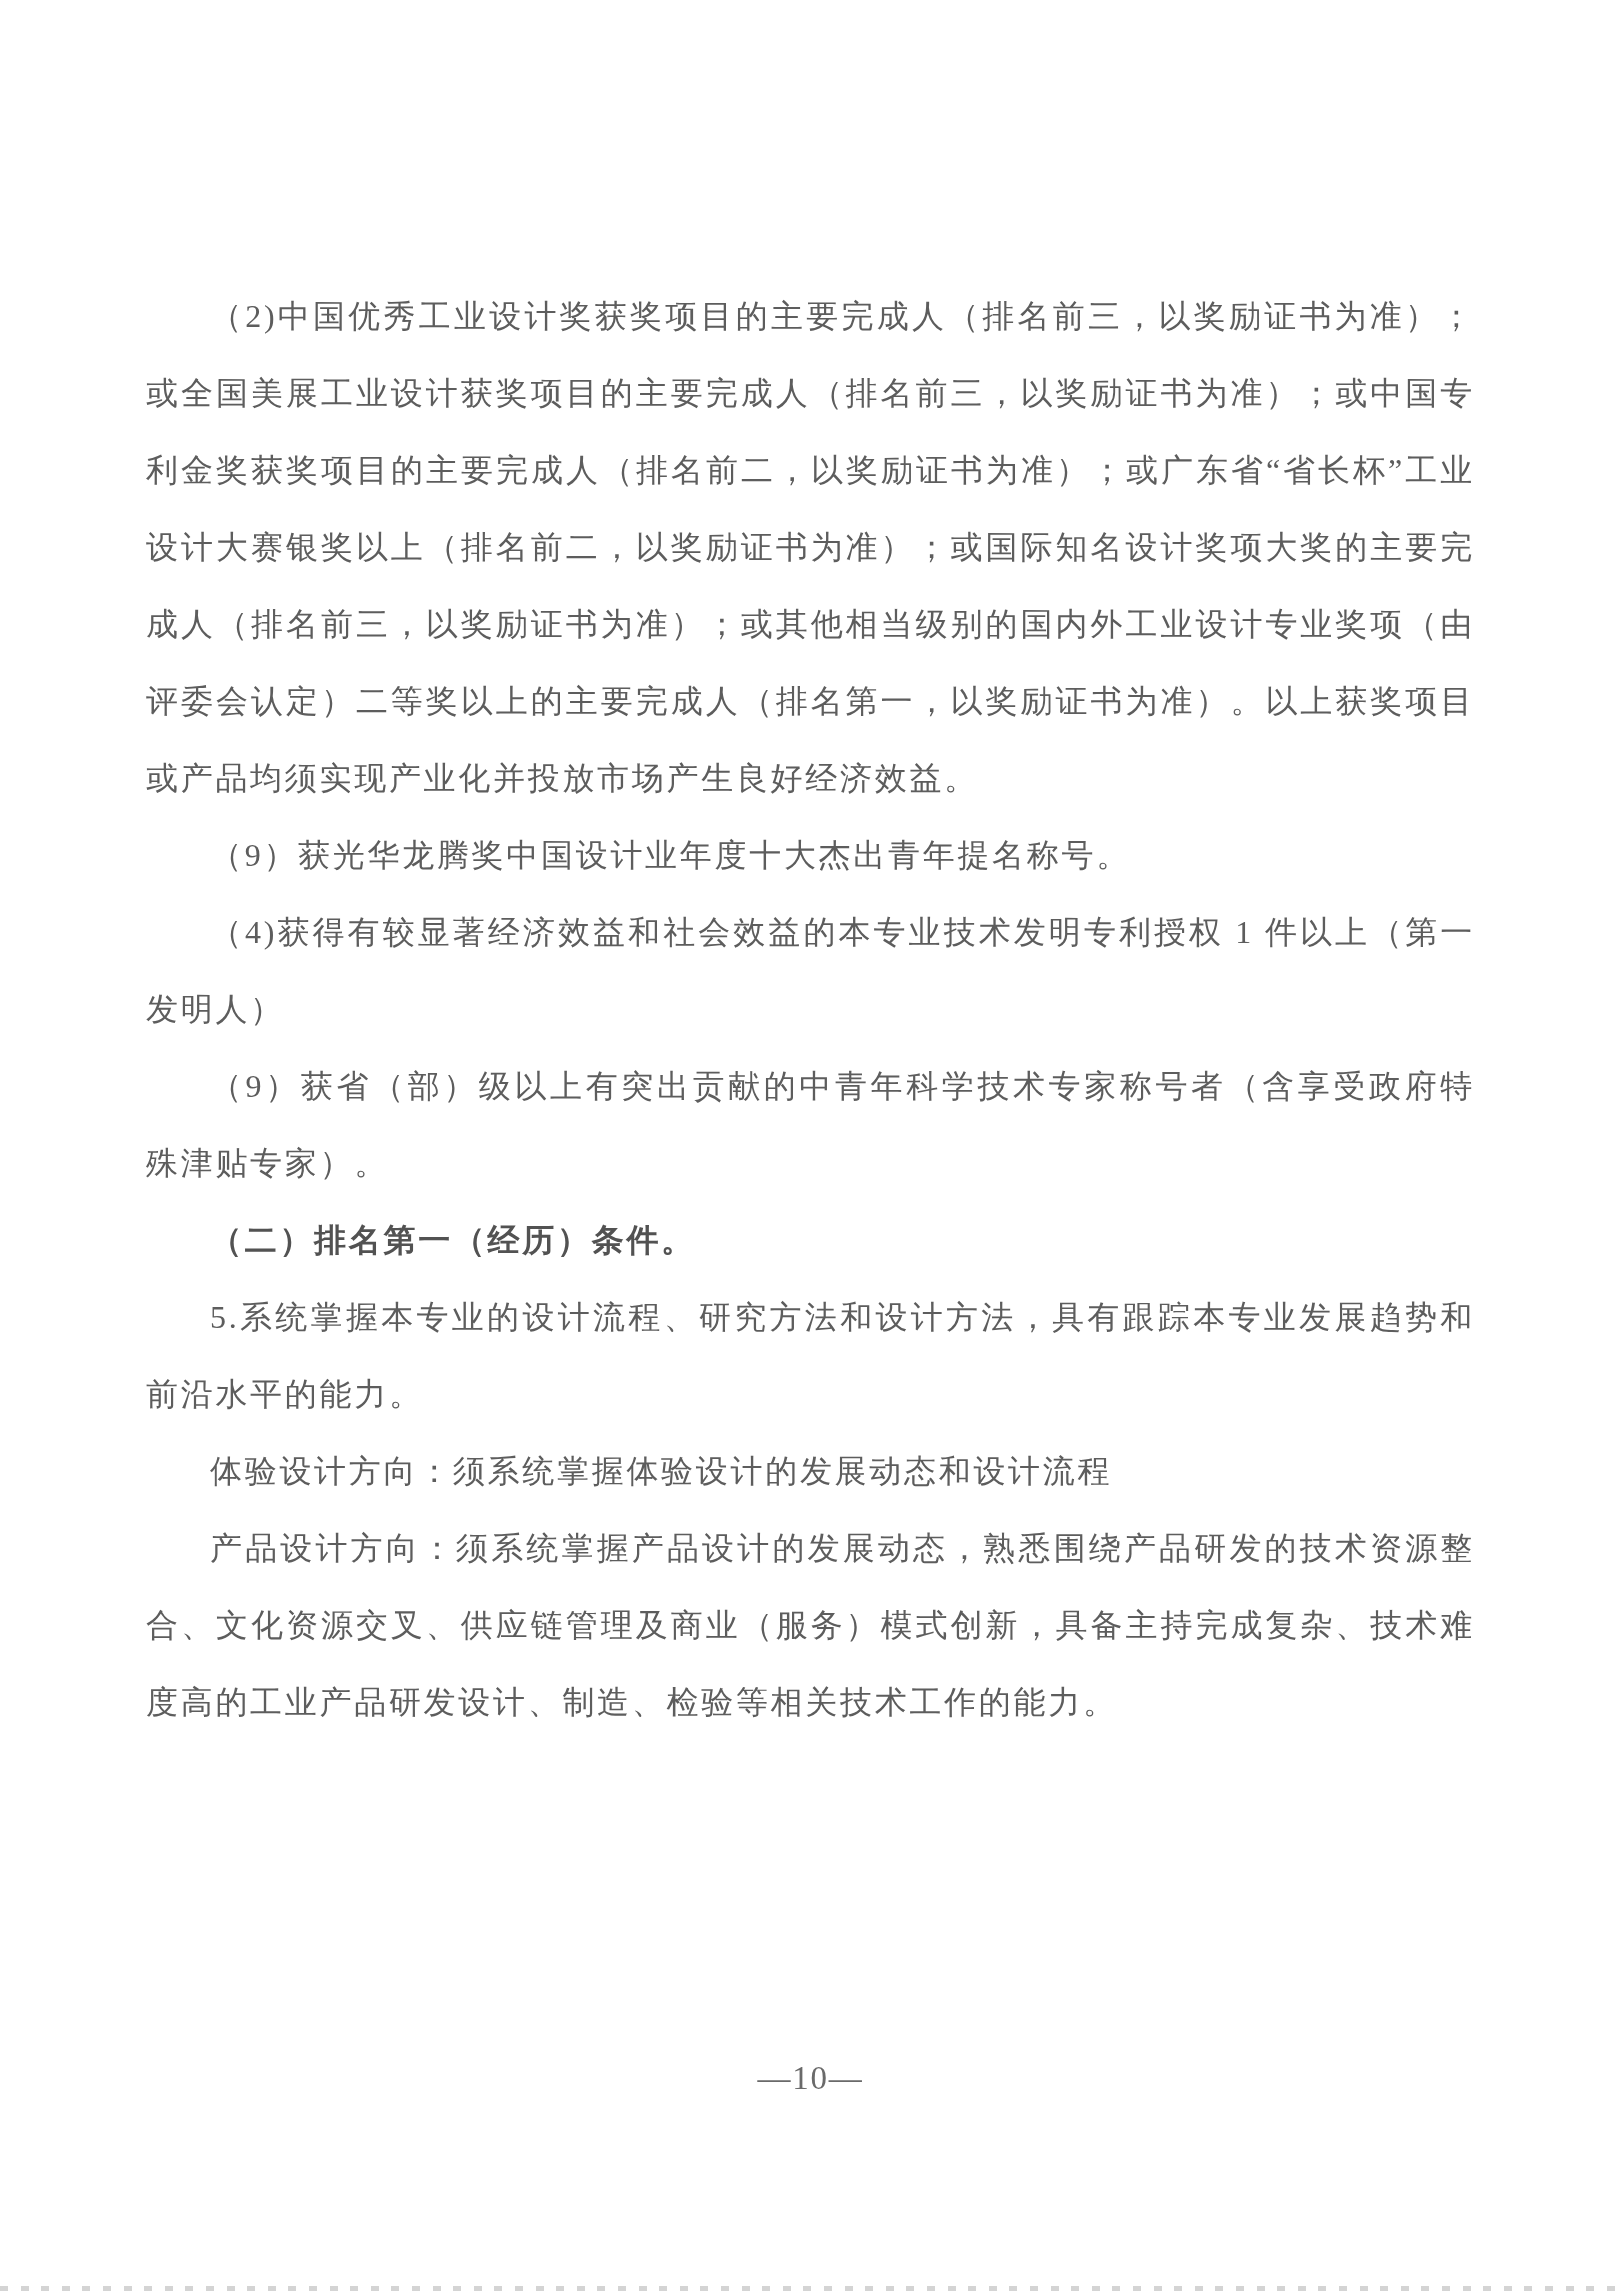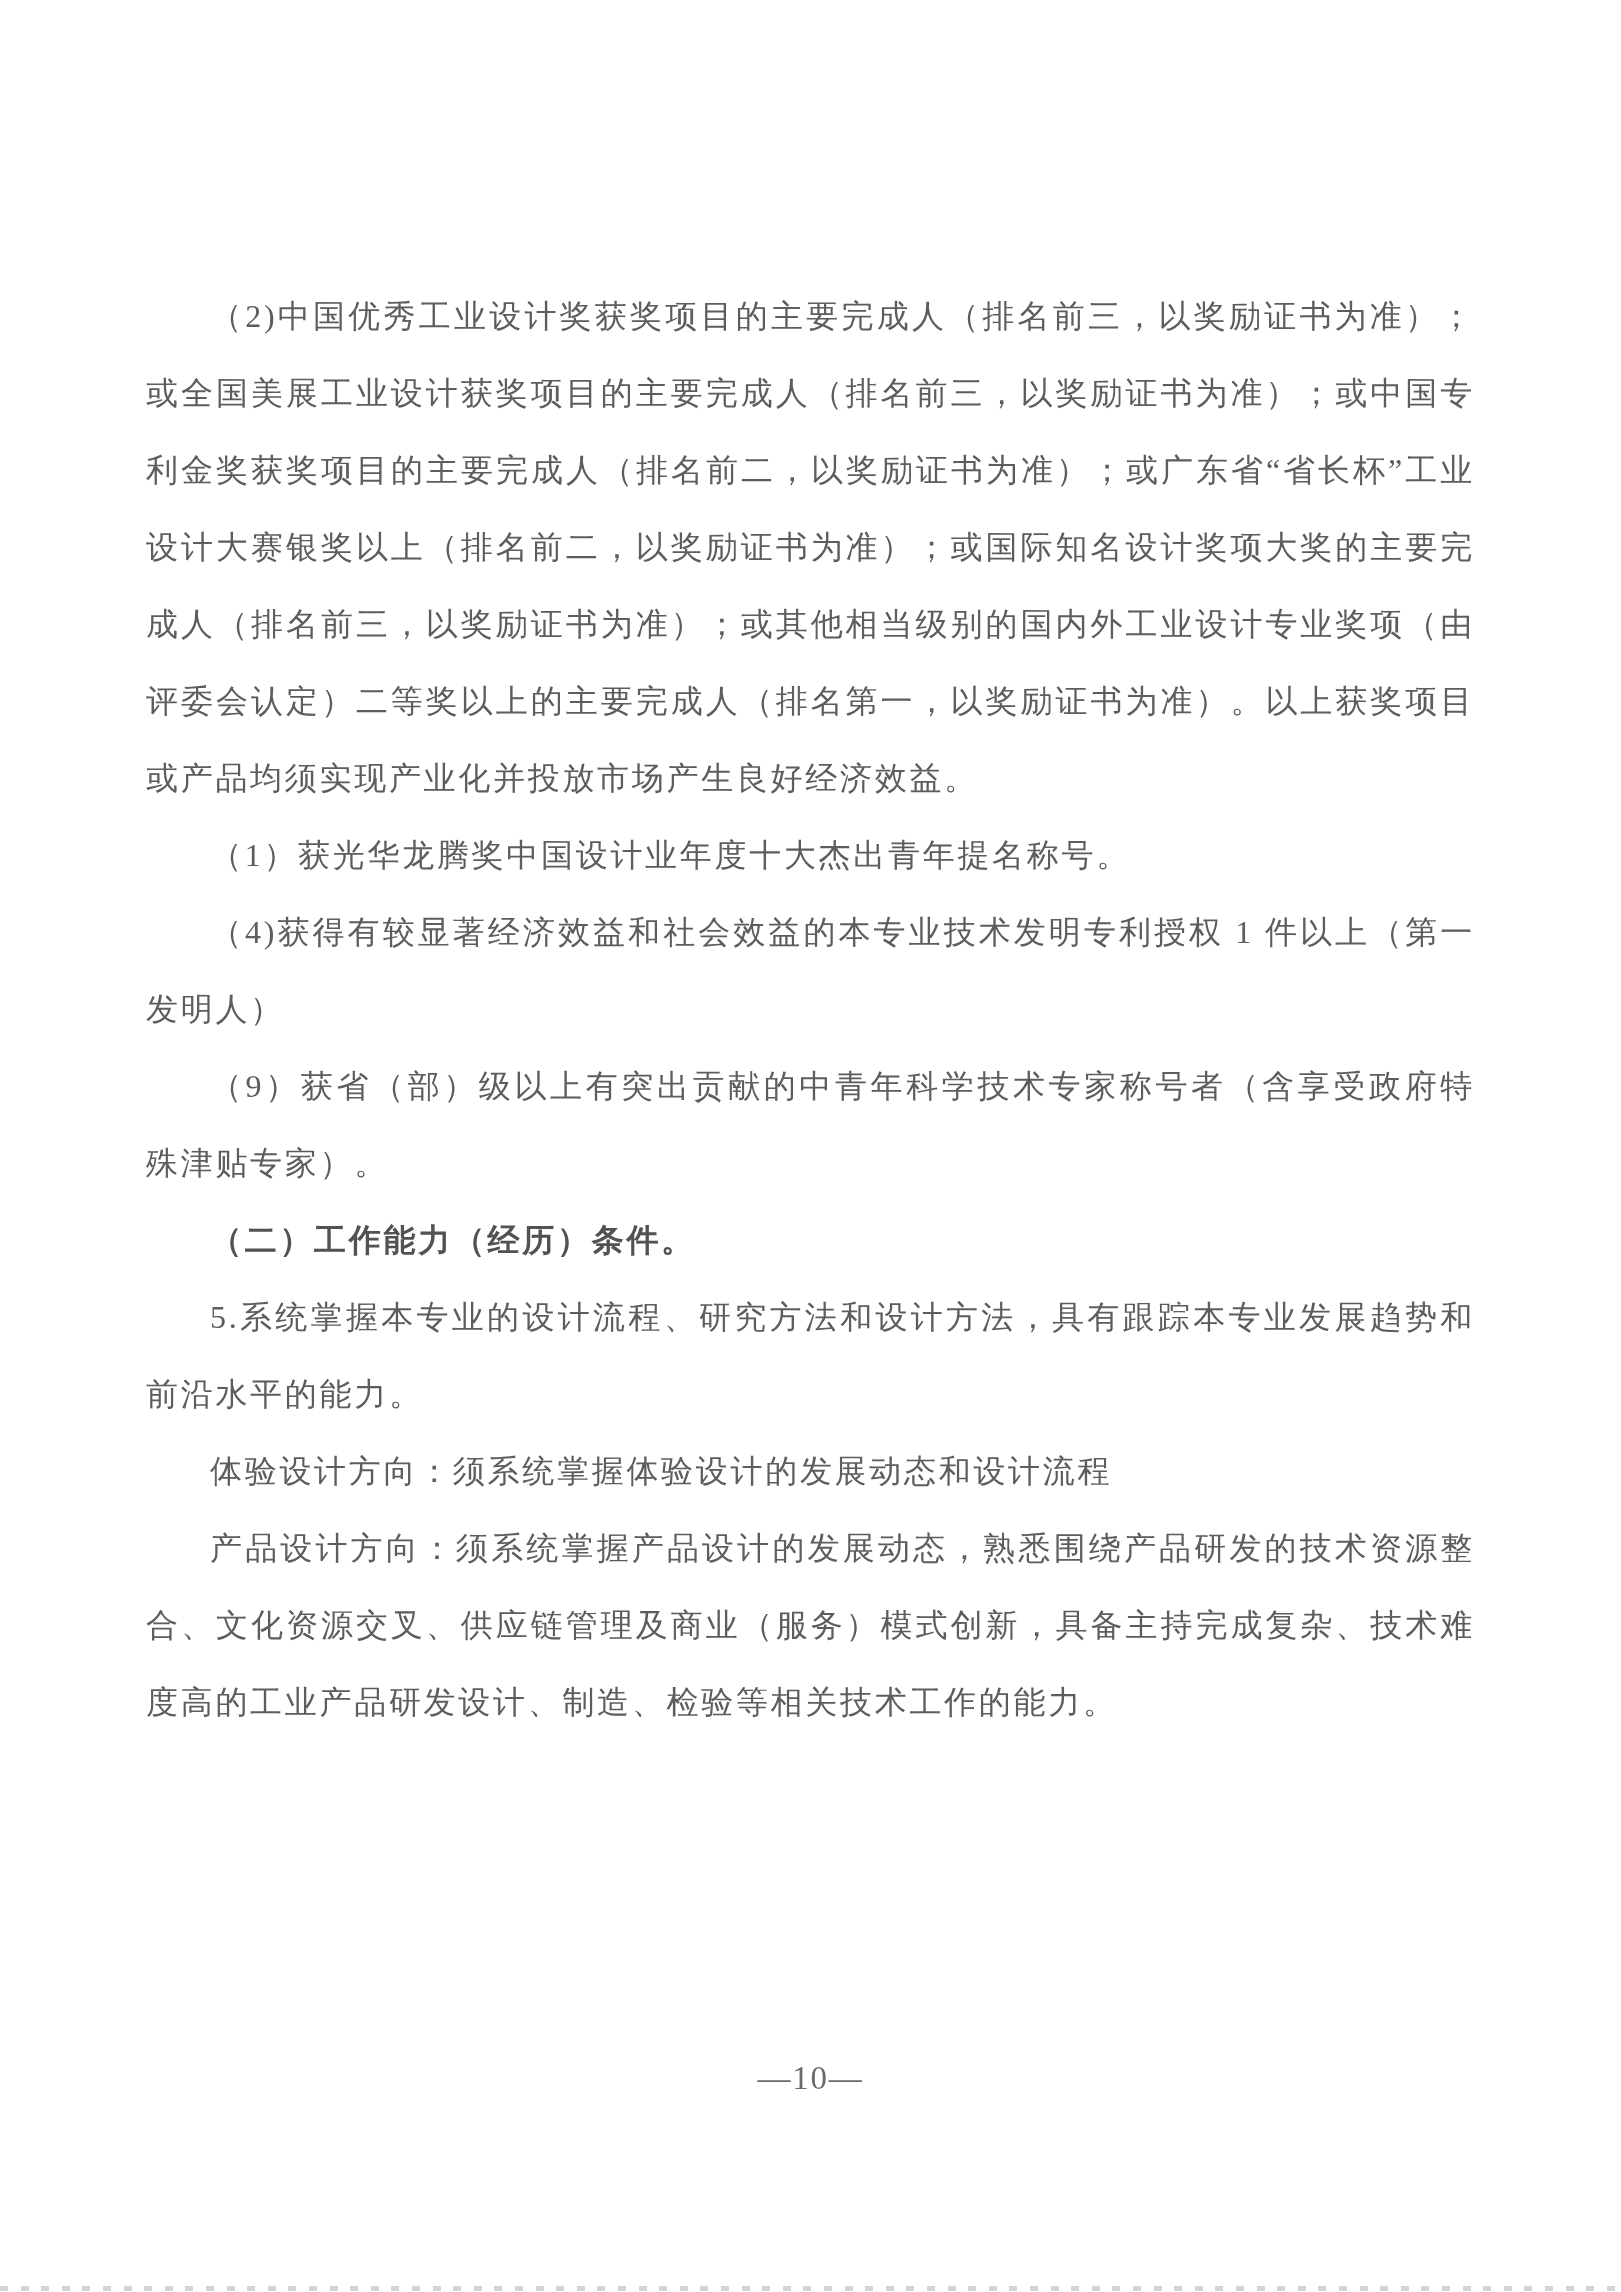--- a/index.html
+++ b/index.html
@@ -59,24 +59,24 @@
     );
   }
 </style>
 </head>
 <body>
 
 <div class="page">
 
   <div class="doc-body">
     <p>（2)中国优秀工业设计奖获奖项目的主要完成人（排名前三，以奖励证书为准）；或全国美展工业设计获奖项目的主要完成人（排名前三，以奖励证书为准）；或中国专利金奖获奖项目的主要完成人（排名前二，以奖励证书为准）；或广东省“省长杯”工业设计大赛银奖以上（排名前二，以奖励证书为准）；或国际知名设计奖项大奖的主要完成人（排名前三，以奖励证书为准）；或其他相当级别的国内外工业设计专业奖项（由评委会认定）二等奖以上的主要完成人（排名第一，以奖励证书为准）。以上获奖项目或产品均须实现产业化并投放市场产生良好经济效益。</p>
-    <p>（1）获光华龙腾奖中国设计业年度十大杰出青年提名称号。</p>
+    <p>（9）获光华龙腾奖中国设计业年度十大杰出青年提名称号。</p>
     <p>（4)获得有较显著经济效益和社会效益的本专业技术发明专利授权 1 件以上（第一发明人）</p>
     <p>（9）获省（部）级以上有突出贡献的中青年科学技术专家称号者（含享受政府特殊津贴专家）。</p>
-    <p class="heading">（二）工作能力（经历）条件。</p>
+    <p class="heading">（二）排名第一（经历）条件。</p>
     <p>5.系统掌握本专业的设计流程、研究方法和设计方法，具有跟踪本专业发展趋势和前沿水平的能力。</p>
     <p>体验设计方向：须系统掌握体验设计的发展动态和设计流程</p>
     <p>产品设计方向：须系统掌握产品设计的发展动态，熟悉围绕产品研发的技术资源整合、文化资源交叉、供应链管理及商业（服务）模式创新，具备主持完成复杂、技术难度高的工业产品研发设计、制造、检验等相关技术工作的能力。</p>
   </div>
 
   <div class="page-number">—10—</div>
 
   <div class="bottom-edge"></div>
 
 </div>

